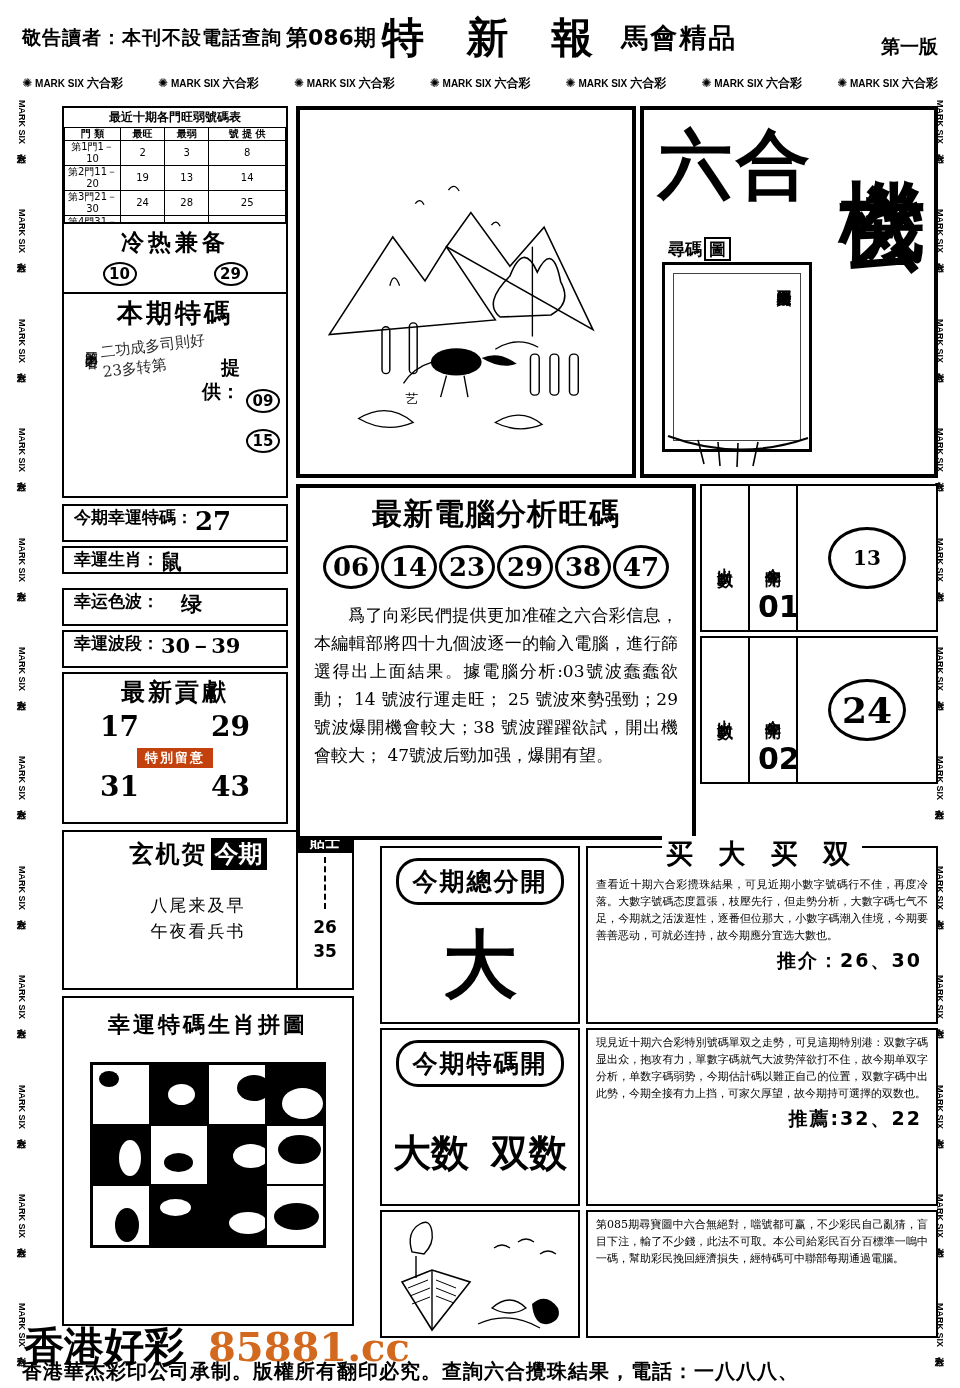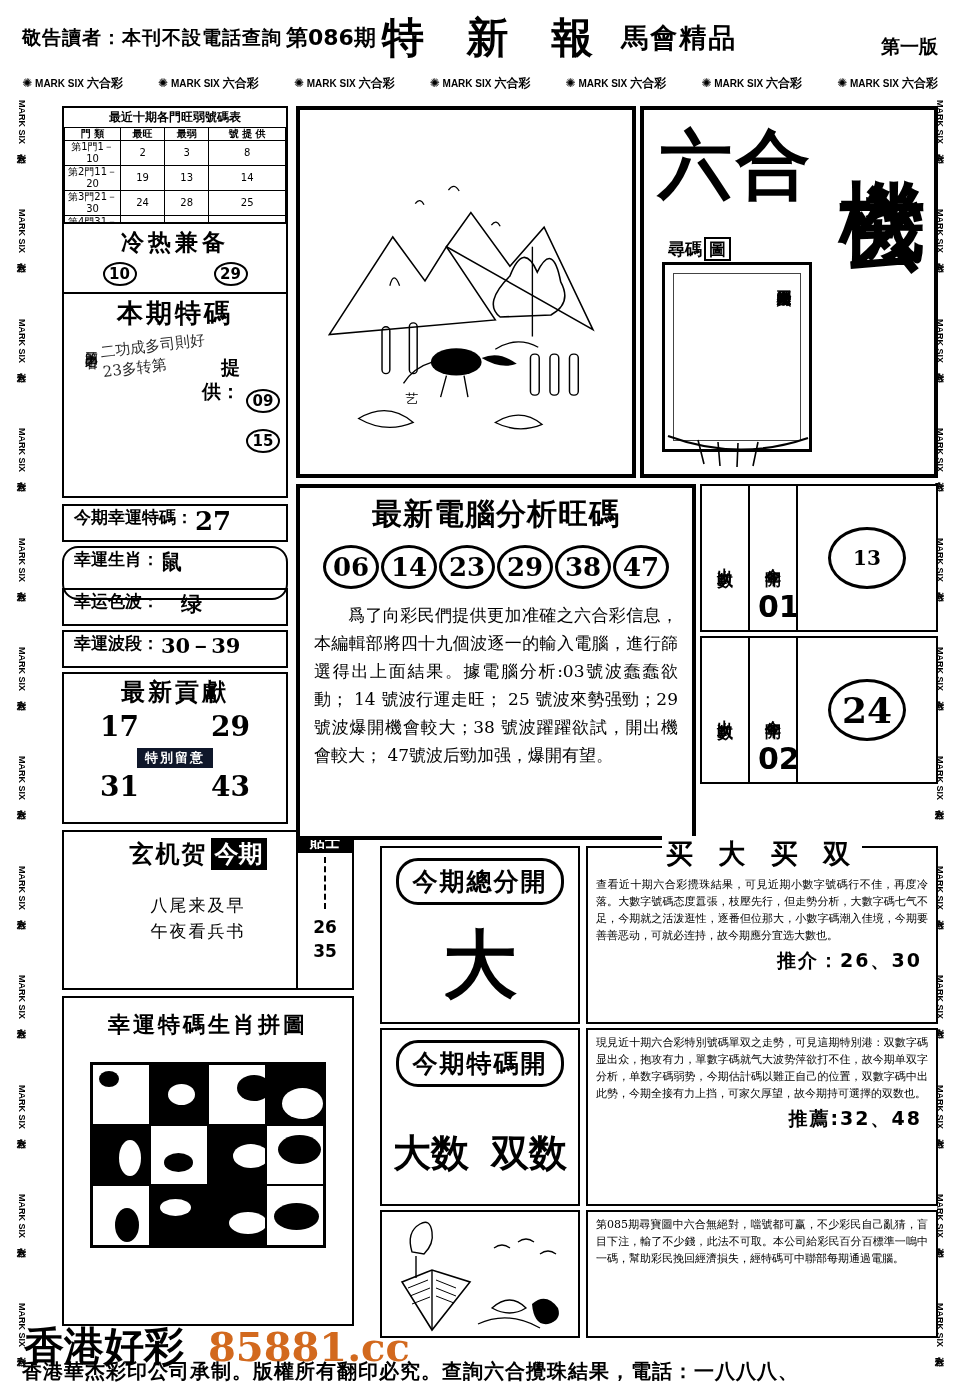--- a/index.html
+++ b/index.html
@@ -102,32 +102,32 @@
     position:absolute; left:44px; top:4px; width:110px; height:150px;
     font-size:15px; line-height:20px; color:#111;
     transform:rotate(-7deg); opacity:.9;
     font-family:"DejaVu Serif", serif;
   }
 
   
   .lrow { position:absolute; border:2px solid #000; left:62px; width:226px;
           display:flex; align-items:flex-start; padding-left:10px; font-size:17px; font-weight:bold;}
   #row-lucky  { top:504px; height:38px; }
-  #row-sx     { top:546px; height:54px;border-radius:16px; }
+  #row-sx     { top:546px; height:28px; }
   #row-color  { top:588px; height:38px; }
   #row-band   { top:630px; height:38px; }
   .lval { font-size:21px; font-weight:bold; margin-left:2px; font-family:"DejaVu Serif",serif;}
   .lval-big { font-size:26px; }
 
   
   #box-gong { left:62px; top:672px; width:226px; height:152px; }
   .g-title { text-align:center; font-size:24px; font-weight:bold; letter-spacing:3px; margin-top:2px;}
   .g-nums { display:flex; justify-content:space-around; font-size:28px; font-weight:bold; margin-top:2px; font-family:"DejaVu Serif",serif;}
   .g-tag {
-    display:inline-block; background:#0f172a; color:#fff; font-size:13px; font-weight:bold;
+    display:inline-block; background:#c2410c; color:#fff; font-size:13px; font-weight:bold;
     padding:1px 8px; letter-spacing:2px;
   }
   .g-tagwrap{ text-align:center; margin-top:4px;}
 
   
   #box-xuanji { left:62px; top:830px; width:272px; height:160px; }
   .xj-head { display:flex; align-items:center; justify-content:center; gap:3px; margin-top:6px;}
   .xj-head .t1 { font-size:24px; font-weight:bold; letter-spacing:2px;}
   .xj-head .t2 { background:#000; color:#fff; font-size:24px; font-weight:bold; padding:0 4px;}
   .xj-lines { text-align:center; margin-top:22px; font-size:17px; line-height:26px; letter-spacing:2px;}
@@ -597,21 +597,21 @@
     </div>
     <div class="ptext">查看近十期六合彩攪珠結果，可見近期小數字號碼行不佳，再度冷落。大數字號碼态度囂張，枝壓先行，但走勢分析，大數字碼七气不足，今期就之活泼逛性，逐番但位那大，小數字碼潮入佳境，今期要善善恶动，可就必连持，故今期應分宜选大數也。</div>
     <div class="prec">
       <span>推介：</span><span>26、30</span>
     </div>
   </div>
 
   <div id="panel-rec2" class="box">
     <div class="ptext">現見近十期六合彩特別號碼單双之走勢，可見這期特別港：双數字碼显出众，抱攻有力，單數字碼就气大波势萍欲打不住，故今期单双字分析，单数字碼弱势，今期估計碼以難正自己的位置，双數字碼中出此勢，今期全接有力上挡，可家欠厚望，故今期持可選擇的双数也。</div>
     <div class="prec">
-      <span>推薦:</span><span>32、48</span>
+      <span>推薦:</span><span>32、22</span>
     </div>
   </div>
 
   <div id="panel-rec3" class="box">
     <div class="ptext">第085期尋寶圖中六合無絕對，噹號都可赢，不少彩民自己亂猜，盲目下注，輸了不少錢，此法不可取。本公司給彩民百分百標準一嗚中一碼，幫助彩民挽回經濟損失，經特碼可中聯部每期通過電腦。</div>
   </div>
 
   <div id="panel-bottomart" class="box">
     <svg viewBox="0 0 200 128" width="200" height="128">
       <path d="M30 40 q-6 -20 8 -28 q10 -6 12 8 q2 12 -8 22z" fill="none" stroke="#000" stroke-width="1.4"></path>

